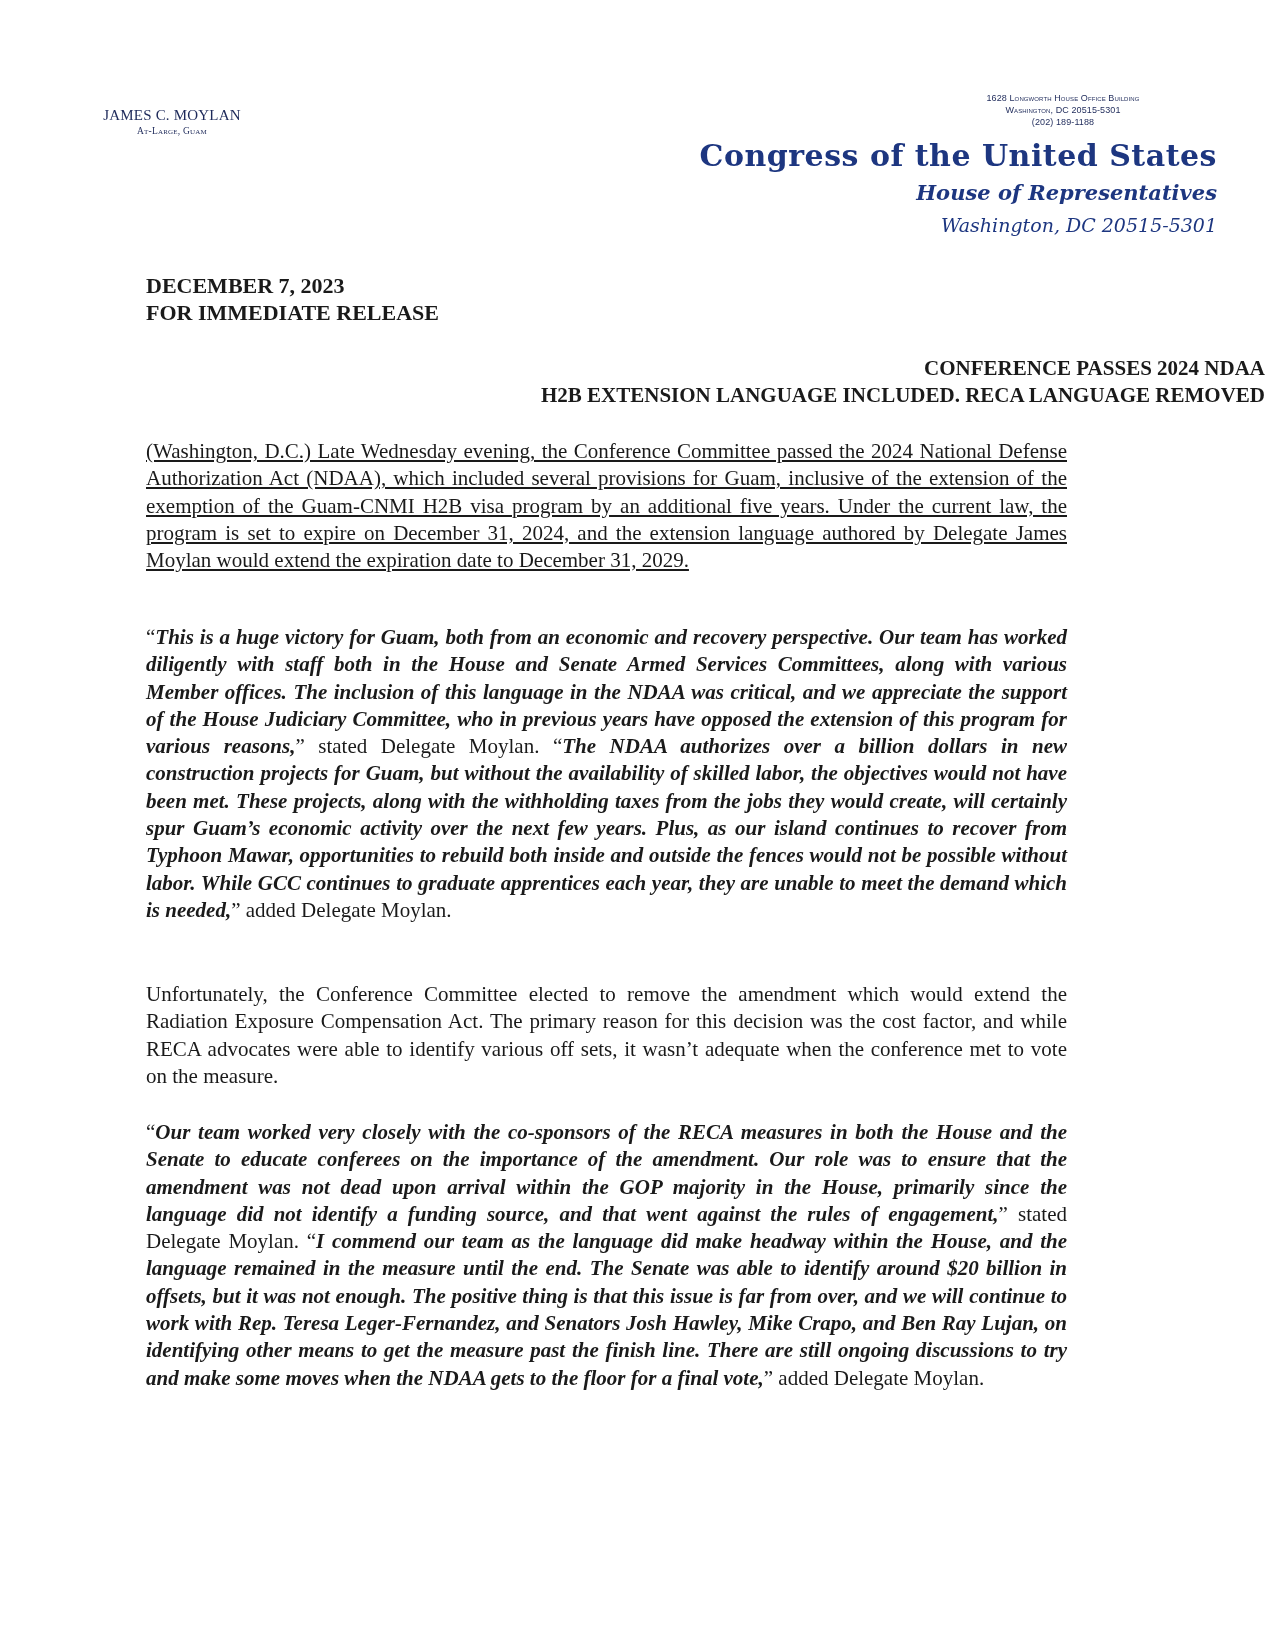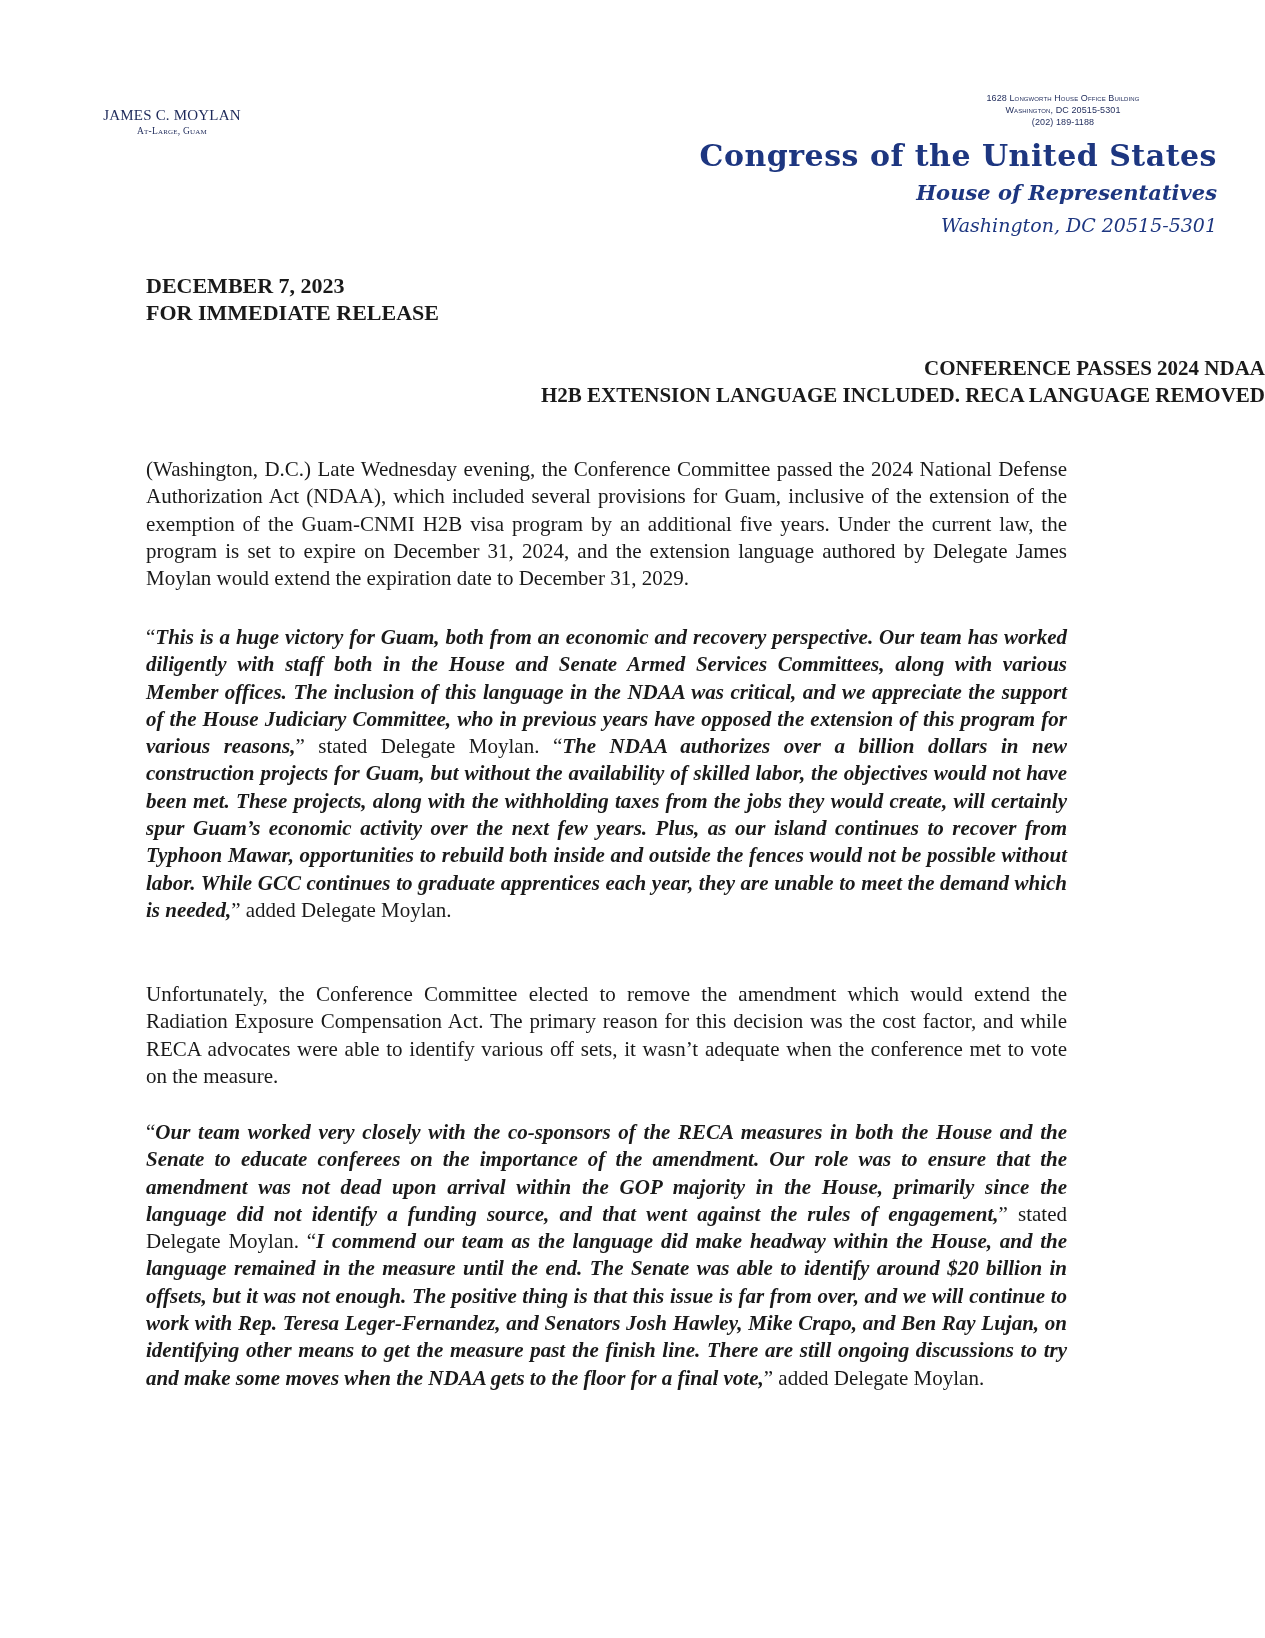--- a/index.html
+++ b/index.html
@@ -98,21 +98,21 @@
       width: 921px;
       font-size: 21px;
       line-height: 27.3px;
       text-align: justify;
       margin: 0;
     }
     .q {
       font-weight: bold;
       font-style: italic;
     }
-    .p1 { top: 456px; }
+    .p1 { top: 438px; text-decoration: underline; }
     .p2 { top: 624px; }
     .p3 { top: 981px; }
     .p4 { top: 1119px; }
   </style>
 </head>
 <body>
 
 <div class="letterhead-left">
   <div class="lh-name">JAMES C. MOYLAN</div>
   <div class="lh-sub">At-Large, Guam</div>

